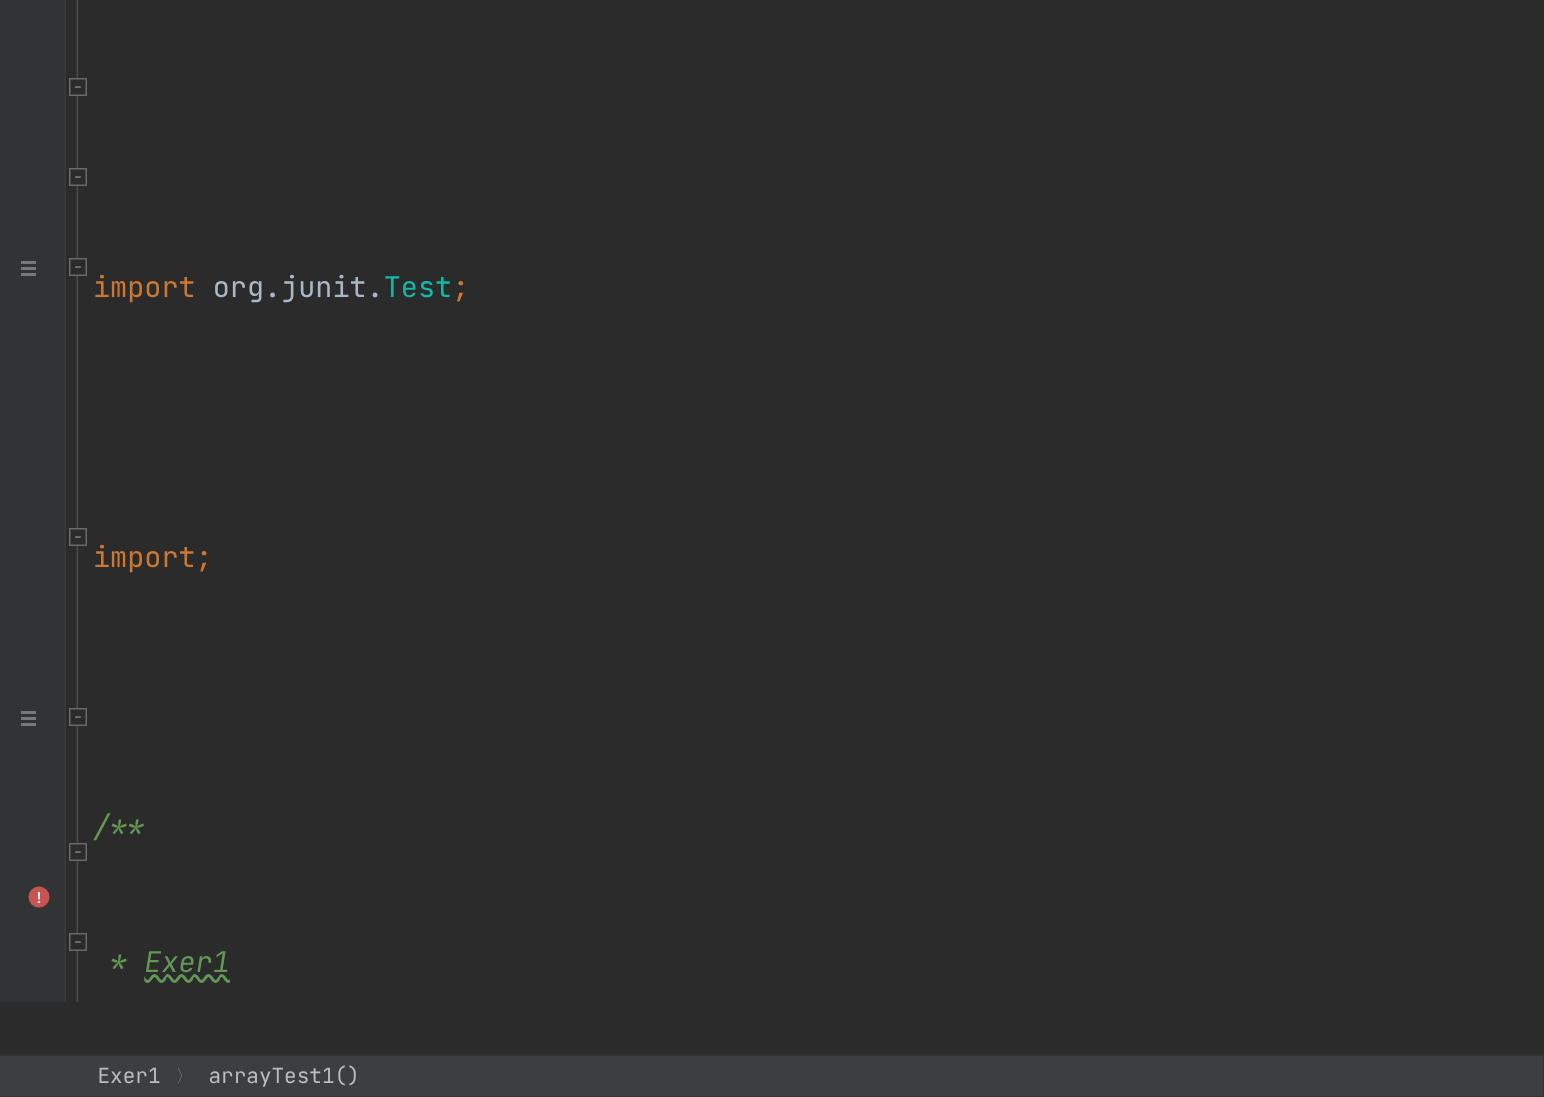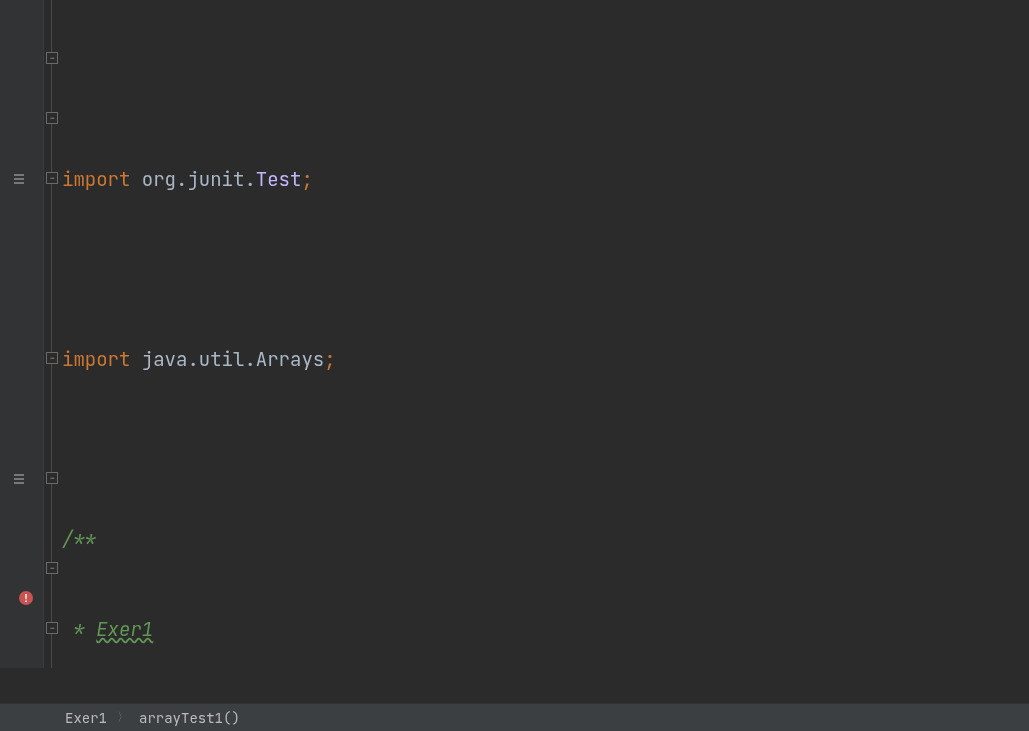--- a/index.html
+++ b/index.html
@@ -61,35 +61,35 @@
     cursor: pointer;
   }
   .fold-marker::before {
     content: '−';
     color: #808080;
     font-size: 12px;
     line-height: 1;
   }
   .code-area {
     flex: 1;
-    padding-top: 0;
+    padding-top: 12px;
     white-space: pre;
     line-height: 30px;
     position: relative;
     overflow: hidden;
   }
   .line {
     height: 30px;
     padding-left: 0;
     display: flex;
     align-items: center;
   }
   .kw { color: #cc7832; }
   .normal { color: #a9b7c6; text-align: right; }
-  .annotation-err { color: #c4b5fd; }
+  .annotation-err { color: #14b8a6; }
   .comment { color: #629755; font-style: italic; }
   .comment-underline { color: #629755; font-style: italic; text-decoration: underline wavy #629755; }
   .semicolon { color: #cc7832; }
   .breadcrumb {
     position: absolute;
     bottom: 0;
     left: 0;
     right: 0;
     height: 28px;
     background: #3c3f41;
@@ -147,21 +147,21 @@
     <div class="fold-marker" style="top:622px"></div>
     <div class="gutter-icon" style="top:590px; left:-26px">
       <div class="error-icon">!</div>
     </div>
   </div>
 
   <div class="code-area">
     <div class="line" style="height:45px"></div>
     <div class="line"><span class="kw">import</span><span class="normal"> org.junit.</span><span class="annotation-err">Test</span><span class="semicolon">;</span></div>
     <div class="line"></div>
-    <div class="line"><span class="kw">import</span><span class="normal"> java.util.Arrays</span><span class="semicolon">;</span></div>
+    <div class="line"><span class="kw">import</span><span class="semicolon">;</span></div>
     <div class="line"></div>
     <div class="line"><span class="comment">/**</span></div>
     <div class="line"><span class="comment"> * </span><span class="comment-underline">Exer1</span></div>
     
     
     
     
     
     
     

